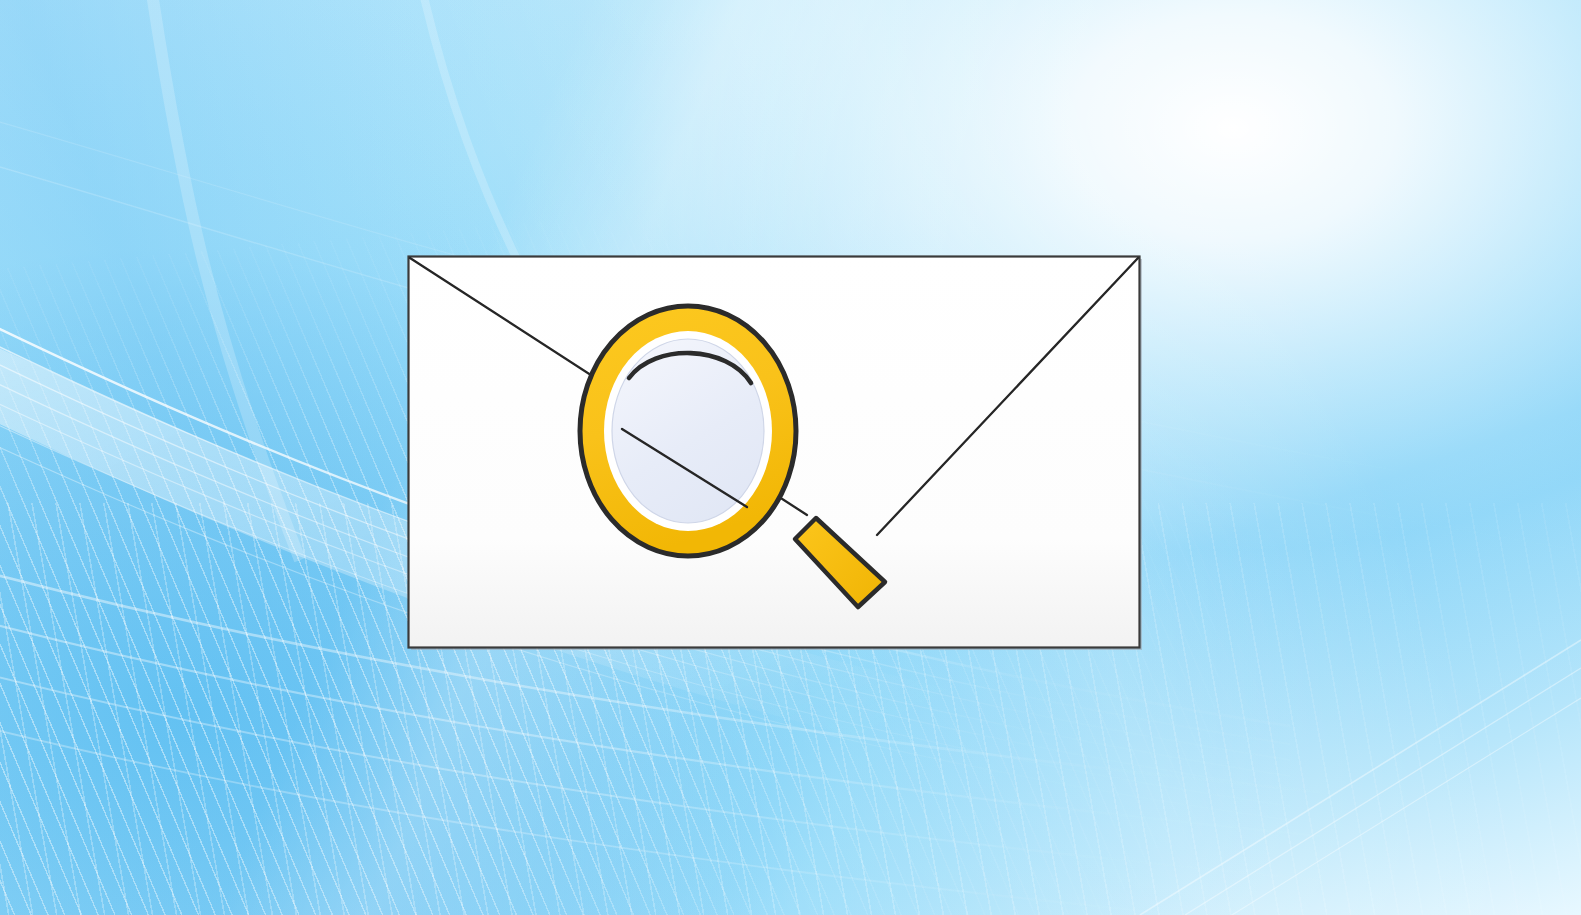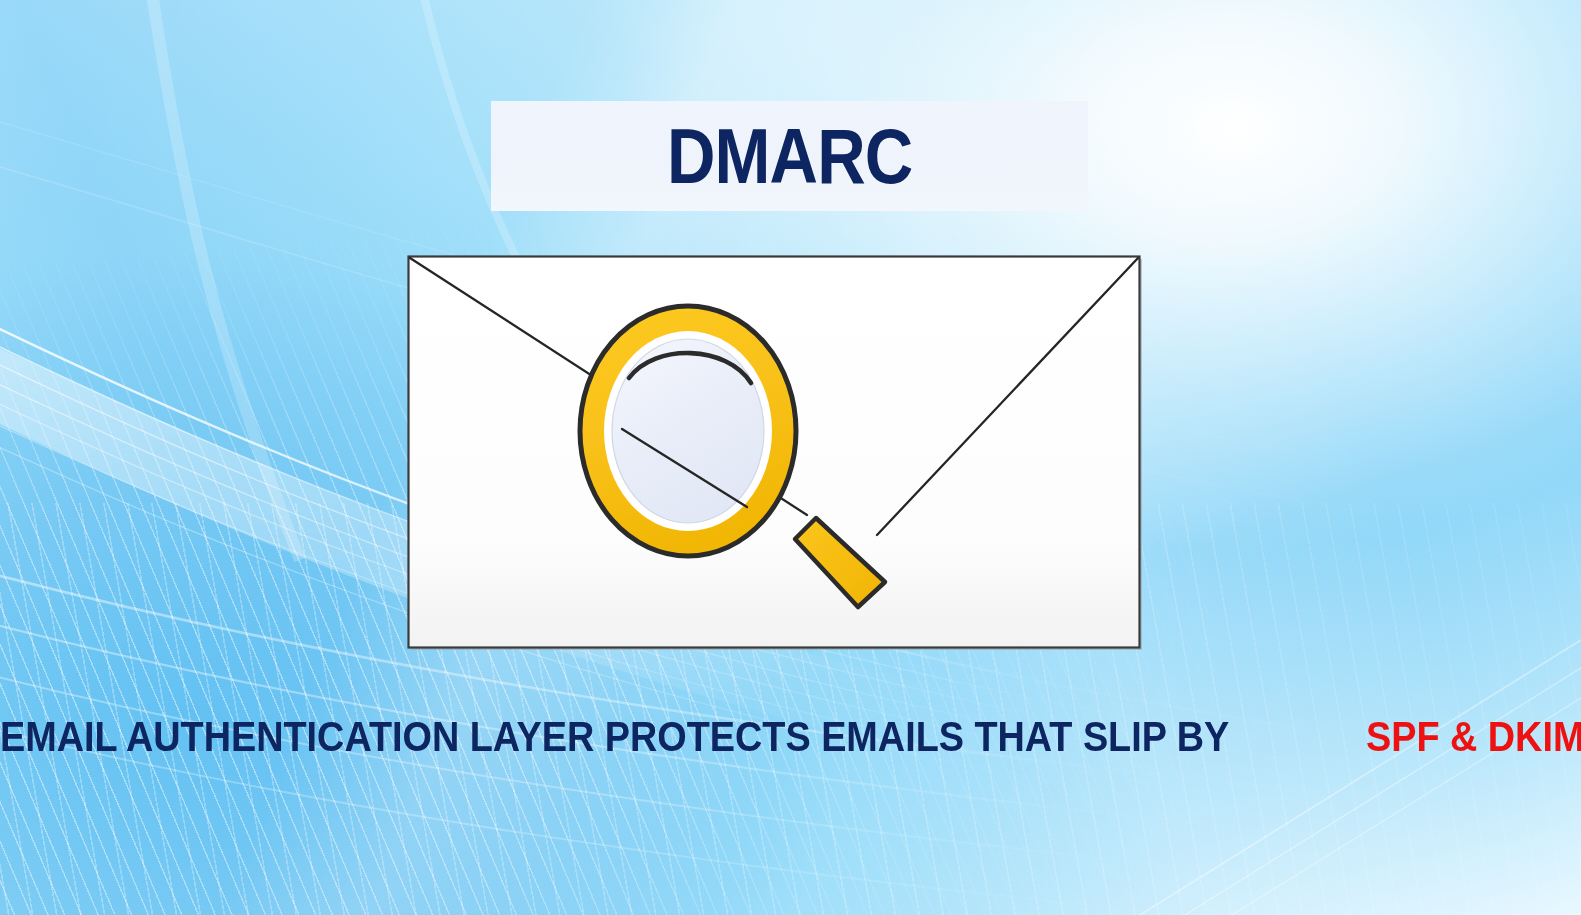--- a/index.html
+++ b/index.html
@@ -176,23 +176,20 @@
       <g fill="none" stroke="#ffffff" opacity="0.22">
         <path d="M 150 -20 C 180 180 210 330 300 560" stroke-width="12"></path>
         <path d="M 420 -20 C 470 200 560 380 760 620" stroke-width="8"></path>
       </g>
     </svg>
   </div>
 
   <div class="bg-layer bg-fan"></div>
   <div class="bg-layer bg-fan2"></div>
 
-  <div id="title-plaque">
-    <div id="title-text">DMARC</div>
-  </div>
 
   <div id="envelope-wrap">
     <svg viewBox="0 0 734 394" aria-hidden="true">
       <defs>
         <linearGradient id="envFill" x1="0" y1="0" x2="0" y2="1">
           <stop offset="0%" stop-color="#ffffff"></stop>
           <stop offset="72%" stop-color="#fdfdfd"></stop>
           <stop offset="100%" stop-color="#f2f2f2"></stop>
         </linearGradient>
         <linearGradient id="lensFill" x1="0.25" y1="0" x2="0.75" y2="1">
@@ -232,15 +229,14 @@
         <ellipse cx="281" cy="176" rx="84" ry="100" fill="#ffffff" stroke="none"></ellipse>
         <ellipse cx="281" cy="176" rx="76" ry="92" fill="url(#lensFill)" stroke="#cfd6e8" stroke-width="1.2"></ellipse>
       </g>
 
       <path d="M 222 123 C 248 88 320 90 344 128" fill="none" stroke="#2b2b2b" stroke-width="4.6" stroke-linecap="round"></path>
 
       <path d="M 215 174 L 340 252" fill="none" stroke="#262626" stroke-width="2.4" stroke-linecap="round"></path>
     </svg>
   </div>
 
-  <div id="tagline"><span class="seg" id="tagline-main">EMAIL AUTHENTICATION LAYER PROTECTS EMAILS THAT SLIP BY </span><span class="seg" id="tagline-accent">SPF &amp; DKIM</span></div>
 
 </div>
 
 </body></html>

